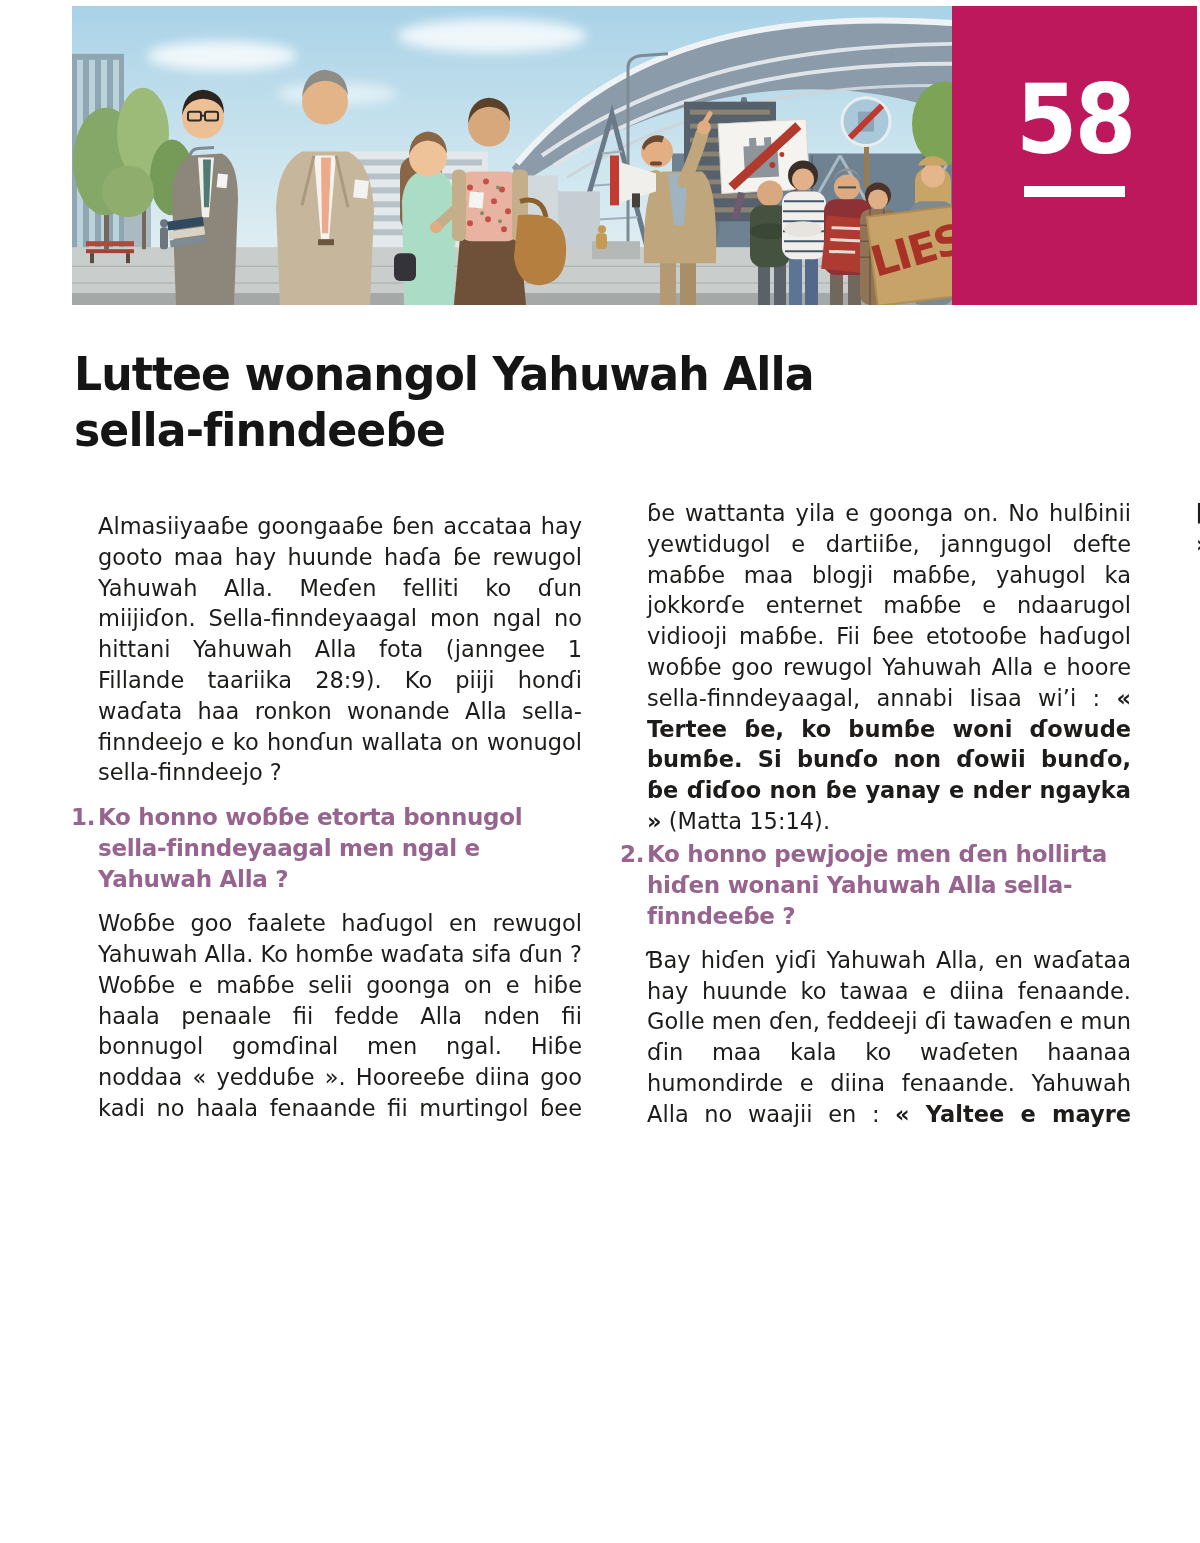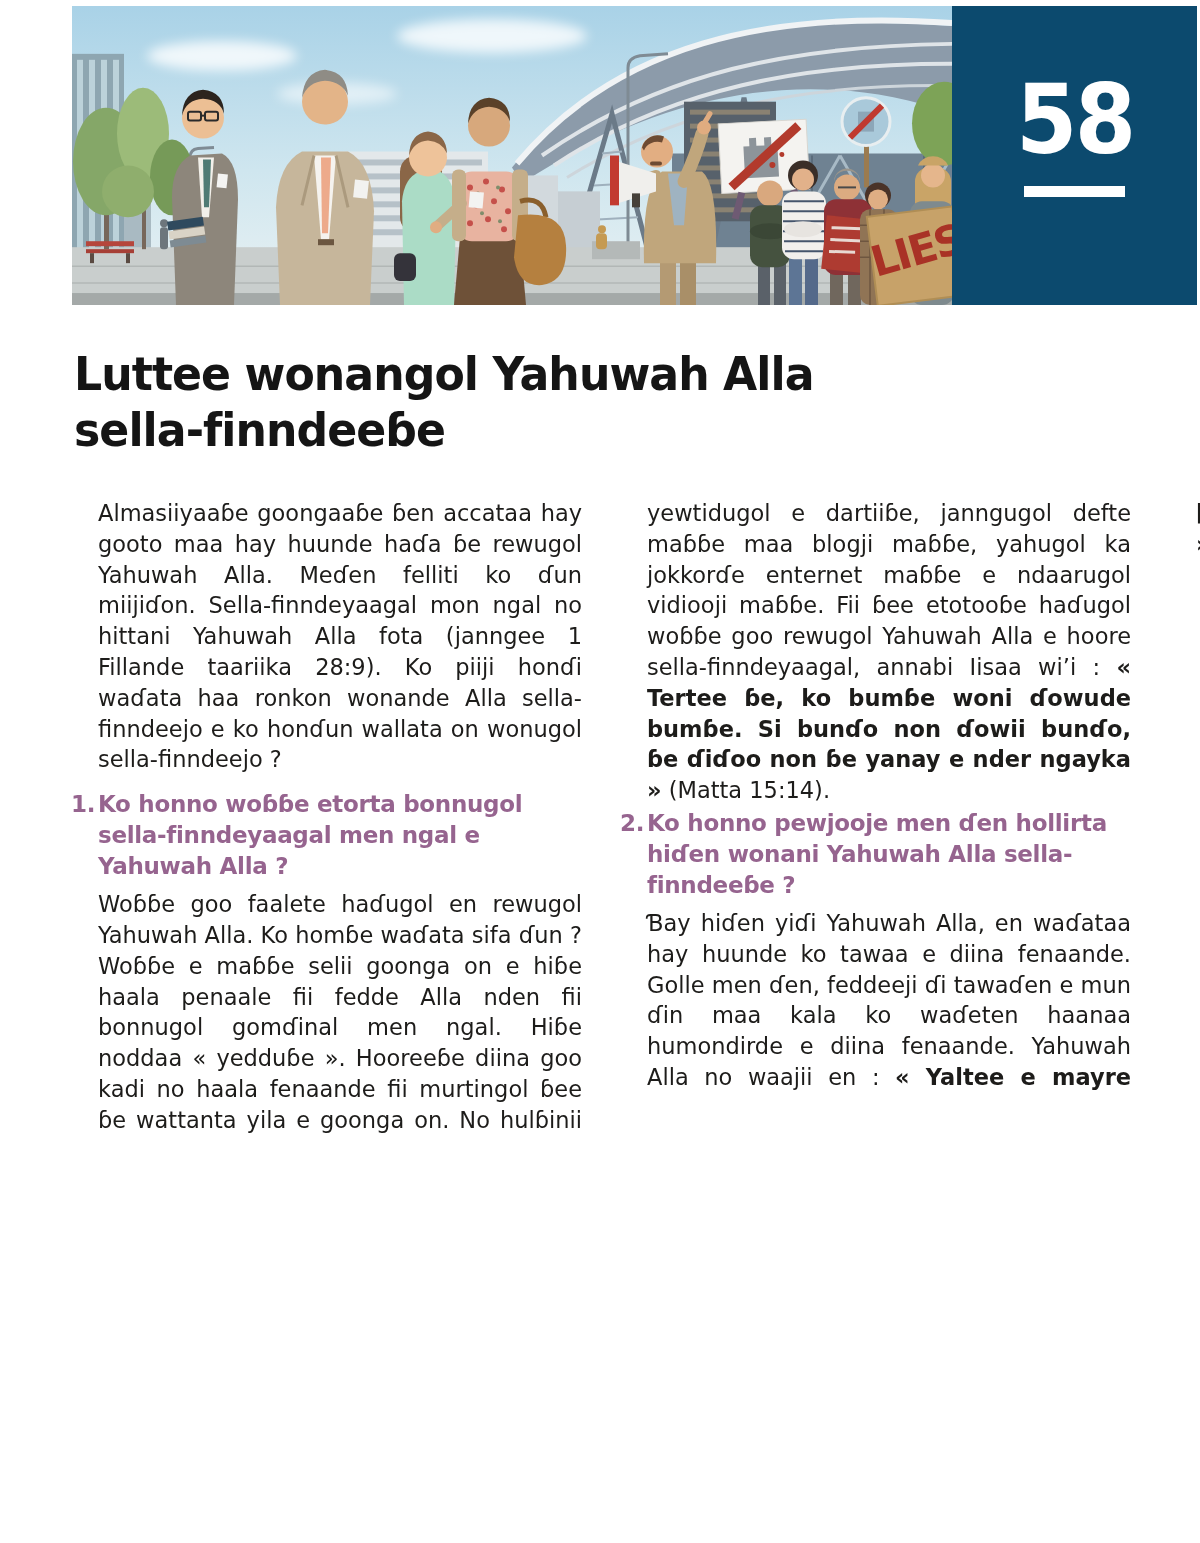--- a/index.html
+++ b/index.html
@@ -24,21 +24,21 @@
   .page-title{
     position:absolute;left:74px;top:346px;width:860px;margin:0;
     font-size:47px;line-height:56px;font-weight:bold;color:#151515;
     letter-spacing:-1px;transform:scaleX(.94);transform-origin:left top;
   }
   .article{
     position:absolute;left:73px;top:498px;width:1058px;height:656px;
     column-count:2;column-gap:40px;column-fill:auto;
     font-size:22.5px;line-height:30.8px;text-align:justify;
   }
-  .para{margin:0 0 14px 25px;}
+  .para{margin:13px 0 14px 25px;}
   .q-head{
     position:relative;margin:2px 0 7px 25px;font-weight:bold;
     letter-spacing:-0.3px;text-align:left;font-size:23px;line-height:31px;
   }
   .q-num{position:absolute;left:-27px;top:0;}
 </style>
 </head>
 <body>
 
 <div class="hero">
@@ -346,21 +346,21 @@
       <path d="M390,198 L366,220" stroke="#c5ae8a" stroke-width="10" stroke-linecap="round"></path>
       <circle cx="364" cy="222" r="6" fill="#e0ad82"></circle>
       <circle cx="417" cy="120" r="21" fill="#d7a87c"></circle>
       <path d="M396,118 Q397,94 417,92 Q438,94 438,116 Q433,102 417,101 Q401,102 396,118 Z" fill="#5a4129"></path>
       <path d="M448,196 Q470,190 474,212" stroke="#8a5f2c" stroke-width="5" fill="none"></path>
       <path d="M446,210 Q492,204 494,240 Q496,276 470,280 Q446,282 442,252 Z" fill="#b5803f"></path>
     </g>
   </svg>
 </div>
 
-<div class="chapter" style="background-color: #0c4a6e;">
+<div class="chapter" style="background-color: #be185d;">
   <div class="chapter-num">58</div>
   <div class="chapter-bar"></div>
 </div>
 
 <h1 class="page-title">Luttee wonangol Yahuwah Alla sella-finndeeɓe</h1>
 
 <div class="article">
   <p class="para">Almasiiyaaɓe goongaaɓe ɓen accataa hay gooto maa hay huunde haɗa ɓe rewugol Yahuwah Alla. Meɗen felliti ko ɗun miijiɗon. Sella-finndeyaagal mon ngal no hittani Yahuwah Alla fota (janngee 1 Fillande taariika 28:9). Ko piiji honɗi waɗata haa ronkon wonande Alla sella-finndeejo e ko honɗun wallata on wonugol sella-finndeejo ?</p>
 
   <div>

